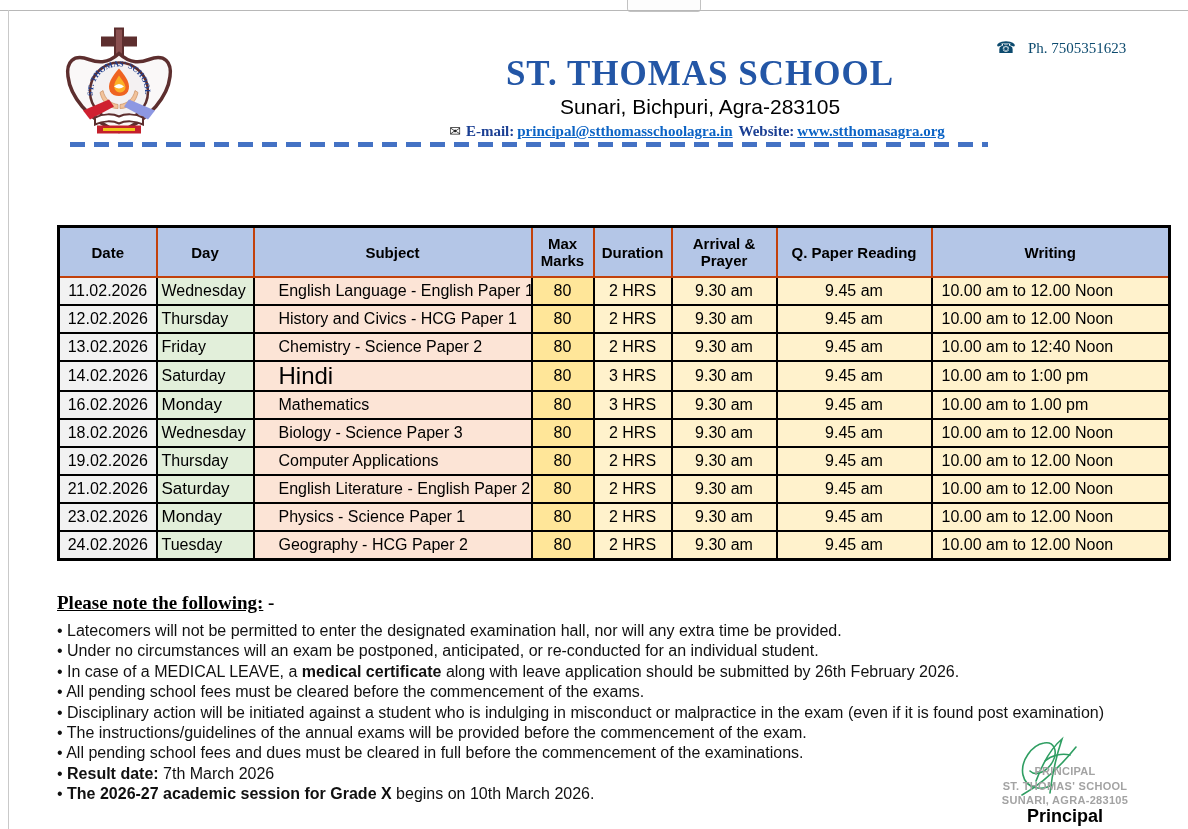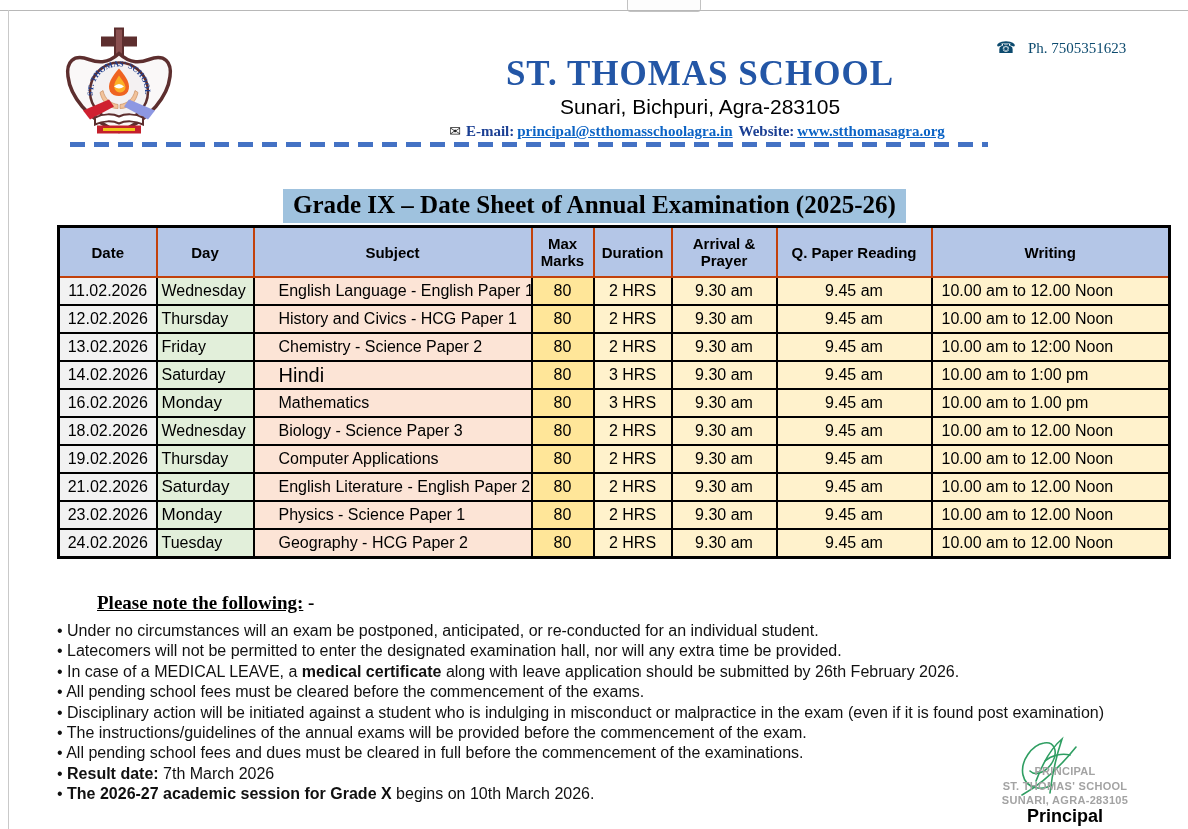--- a/index.html
+++ b/index.html
@@ -33,29 +33,29 @@
   table.sheet{position:absolute;left:57px;top:225px;width:1111px;border-collapse:collapse;
               table-layout:fixed;border:3px solid #000;}
   .sheet th{background:#b4c6e7;font:700 15px "Liberation Sans",sans-serif;height:48px;
             border:2px solid #c2410c;padding:0 2px;color:#000;}
   .sheet td{font:16px "Liberation Sans",sans-serif;height:26px;border:2px solid #000;
             text-align:center;padding:0 2px;white-space:nowrap;overflow:hidden;color:#000;}
   td.c-date{background:#f2f2f2;}
   td.c-day{background:#e2efda;text-align:left;padding-left:4px;}
   td.c-day.lg{font-size:17px;}
   td.c-subject{background:#fce4d6;text-align:left;padding-left:24px;}
-  td.c-subject.lg{font-size:20px;}
+  td.c-subject.lg{font-size:24px;}
   td.c-max{background:#ffe699;}
   td.c-dur,td.c-arr,td.c-read{background:#fff2cc;}
   td.c-writ{background:#fff2cc;text-align:left;padding-left:9px;}
 
   
   .notes{position:absolute;left:57px;top:592px;width:1126px;}
   .notes-head{font:700 19px "Liberation Serif",serif;color:#000;margin-bottom:7px;}
-  .notes-head .u{text-decoration:underline;margin-left:40px;}
+  .notes-head .u{text-decoration:underline;}
   .note{font:16px "Liberation Sans",sans-serif;color:#111;line-height:20.4px;white-space:nowrap;}
   .note b{font-weight:700;}
 
   
   .sig-mark{position:absolute;left:1012px;top:731px;width:74px;height:74px;}
   .stamp{position:absolute;left:985px;top:764px;width:160px;text-align:center;
          font:700 11px "Liberation Sans",sans-serif;color:#a3a3a3;line-height:14.5px;letter-spacing:.3px;}
   .role{position:absolute;left:985px;top:806px;width:160px;text-align:center;
         font:700 18px "Liberation Sans",sans-serif;color:#000;}
 </style>
@@ -97,21 +97,20 @@
   <div class="head-center">
     <div class="school-name">ST. THOMAS SCHOOL</div>
     <div class="address">Sunari, Bichpuri, Agra-283105</div>
     <div class="contact-line">
       <span class="env">✉</span><span>E-mail:</span><a class="link">principal@stthomasschoolagra.in</a><span>Website:</span><a class="link">www.stthomasagra.org</a>
     </div>
   </div>
 
   <div class="dashes"></div>
 
-  <span class="title-span">Grade IX – Date Sheet of Annual Examination (2025-26)</span>
 
   <table class="sheet">
     <colgroup>
       <col style="width:98px">
         <col style="width:97px">
         <col style="width:278px">
         <col style="width:62px">
       <col style="width:78px">
         <col style="width:105px">
         <col style="width:155px">
@@ -151,21 +150,21 @@
           <td class="c-writ">10.00 am to 12.00 Noon</td>
         </tr>
         <tr>
           <td class="c-date">13.02.2026</td>
           <td class="c-day">Friday</td>
           <td class="c-subject">Chemistry - Science Paper 2</td>
           <td class="c-max">80</td>
           <td class="c-dur">2 HRS</td>
           <td class="c-arr">9.30 am</td>
           <td class="c-read">9.45 am</td>
-          <td class="c-writ">10.00 am to 12:00 Noon</td>
+          <td class="c-writ">10.00 am to 12:40 Noon</td>
         </tr>
         <tr>
           <td class="c-date">14.02.2026</td>
           <td class="c-day">Saturday</td>
           <td class="c-subject lg">Hindi</td>
           <td class="c-max">80</td>
           <td class="c-dur">3 HRS</td>
           <td class="c-arr">9.30 am</td>
           <td class="c-read">9.45 am</td>
           <td class="c-writ">10.00 am to 1:00 pm</td>
@@ -229,22 +228,22 @@
           <td class="c-arr">9.30 am</td>
           <td class="c-read">9.45 am</td>
           <td class="c-writ">10.00 am to 12.00 Noon</td>
         </tr>
       </tbody>
   </table>
 
   <div class="notes">
     <div class="notes-head"><span class="u">Please note the following:</span><span> -</span></div>
     <div id="notes-list">
+        <div class="note"><span>• </span><span>Latecomers will not be permitted to enter the designated examination hall, nor will any extra time be provided.</span></div>
         <div class="note"><span>• </span><span>Under no circumstances will an exam be postponed, anticipated, or re-conducted for an individual student.</span></div>
-        <div class="note"><span>• </span><span>Latecomers will not be permitted to enter the designated examination hall, nor will any extra time be provided.</span></div>
         <div class="note"><span>• </span><span>In case of a MEDICAL LEAVE, a </span><b>medical certificate</b><span> along with leave application should be submitted by 26th February 2026.</span></div>
         <div class="note"><span>• </span><span>All pending school fees must be cleared before the commencement of the exams.</span></div>
         <div class="note"><span>• </span><span>Disciplinary action will be initiated against a student who is indulging in misconduct or malpractice in the exam (even if it is found post examination)</span></div>
         <div class="note"><span>• </span><span>The instructions/guidelines of the annual exams will be provided before the commencement of the exam.</span></div>
         <div class="note"><span>• </span><span>All pending school fees and dues must be cleared in full before the commencement of the examinations.</span></div>
         <div class="note"><span>• </span><b>Result date:</b><span> 7th March 2026</span></div>
         <div class="note"><span>• </span><b>The 2026-27 academic session for Grade X</b><span> begins on 10th March 2026.</span></div>
       </div>
   </div>
 

